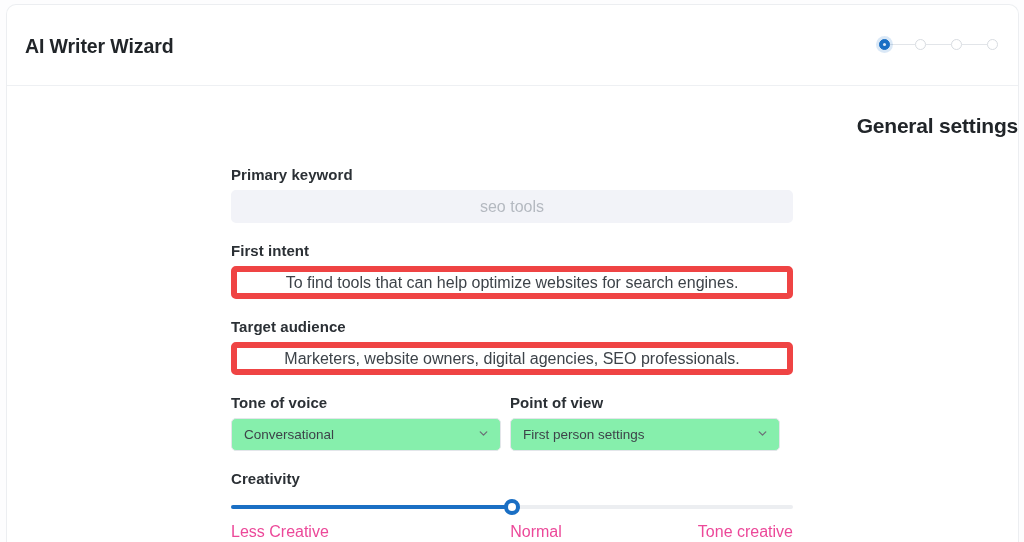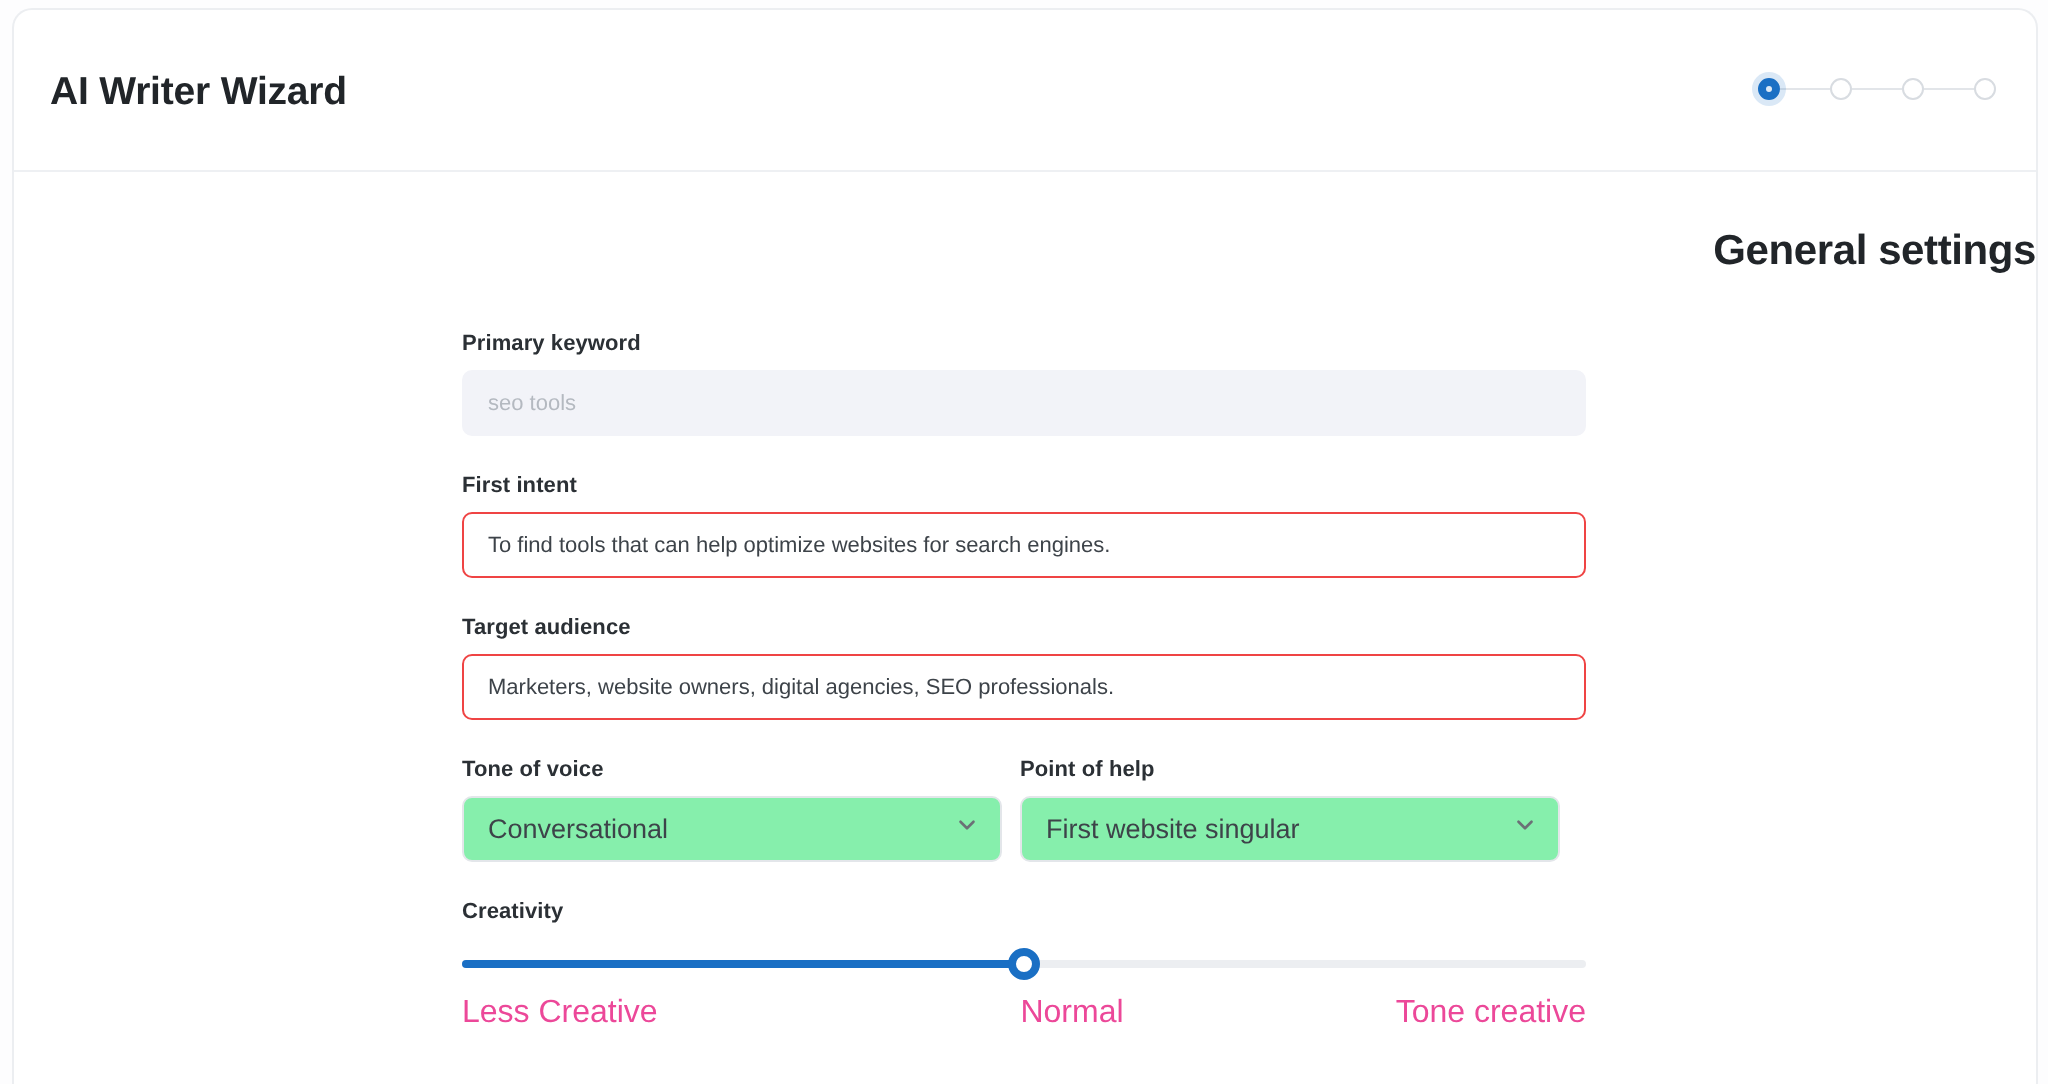--- a/index.html
+++ b/index.html
@@ -107,39 +107,40 @@
     margin: 0 0 28px 0;
     letter-spacing: -0.2px;
     text-align: right;
   }
 
   .field {
     width: 562px;
     margin-bottom: 19px;
   }
   .field-label {
-    font-size: 11px;
+    font-size: 15px;
     font-weight: bold;
     color: #2b3035;
     margin-bottom: 7px;
     letter-spacing: 0.05px;
   }
 
   .text-input {
     width: 100%;
     height: 33px;
     box-sizing: border-box;
-    border: 1px solid #ef4444;
+    border: 6px solid #ef4444;
     border-radius: 5px;
     background: #ffffff;
     font-family: "Liberation Sans", sans-serif;
-    font-size: 11px;
+    font-size: 16px;
     color: #3d4349;
     padding: 0 12px;
     outline: none;
+    text-align: center;
   }
   .text-input::placeholder { color: #b4b9c0; }
   .text-input.disabled {
     background: #f2f3f8;
     border-color: #f2f3f8;
     color: #aeb3bb;
   }
 
   
   .row-2col {
@@ -278,24 +279,24 @@
             </div>
             <span class="chevron">
               <svg width="13" height="13" viewBox="0 0 24 24" fill="none" stroke="#6b7076" stroke-width="2.4" stroke-linecap="round" stroke-linejoin="round">
                 <polyline points="6 9 12 15 18 9"></polyline>
               </svg>
             </span>
           </div>
         </div>
 
         <div class="field">
-          <div class="field-label">Point of help</div>
+          <div class="field-label">Point of view</div>
           <div class="select-wrap">
             <div class="select-box">
-              <span>First website singular</span>
+              <span>First person settings</span>
             </div>
             <span class="chevron">
               <svg width="13" height="13" viewBox="0 0 24 24" fill="none" stroke="#6b7076" stroke-width="2.4" stroke-linecap="round" stroke-linejoin="round">
                 <polyline points="6 9 12 15 18 9"></polyline>
               </svg>
             </span>
           </div>
         </div>
 
       </div>

